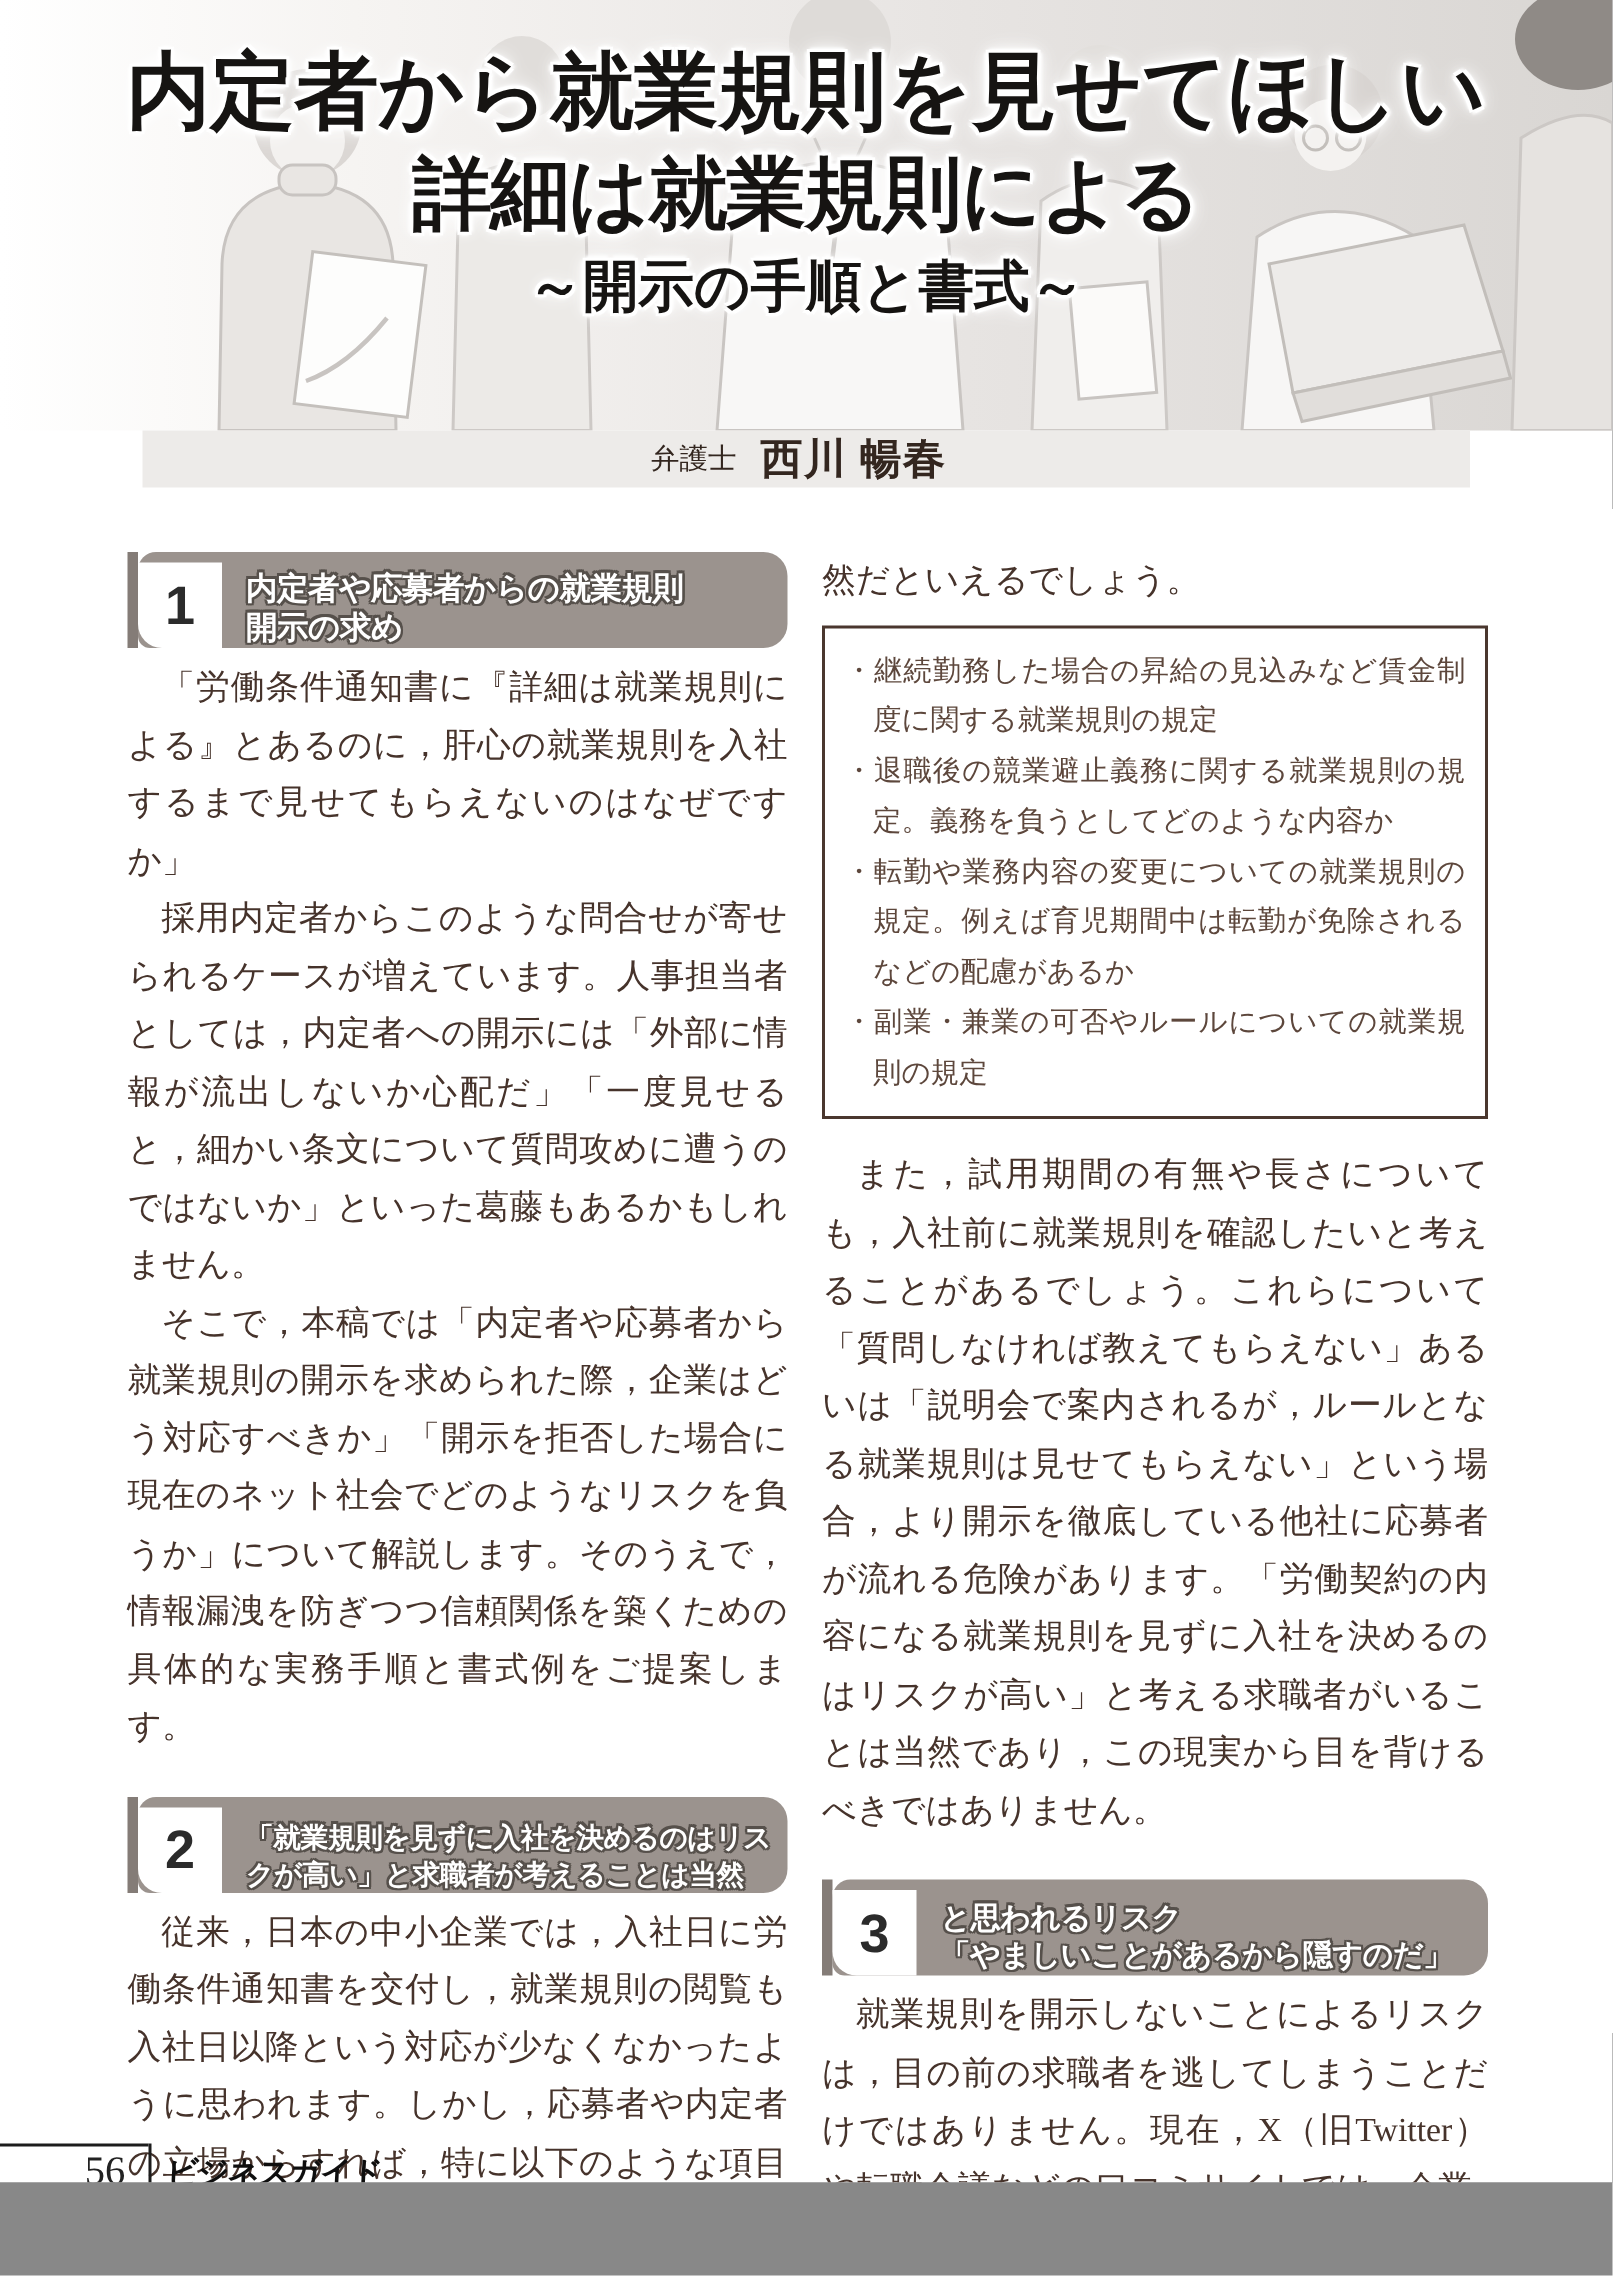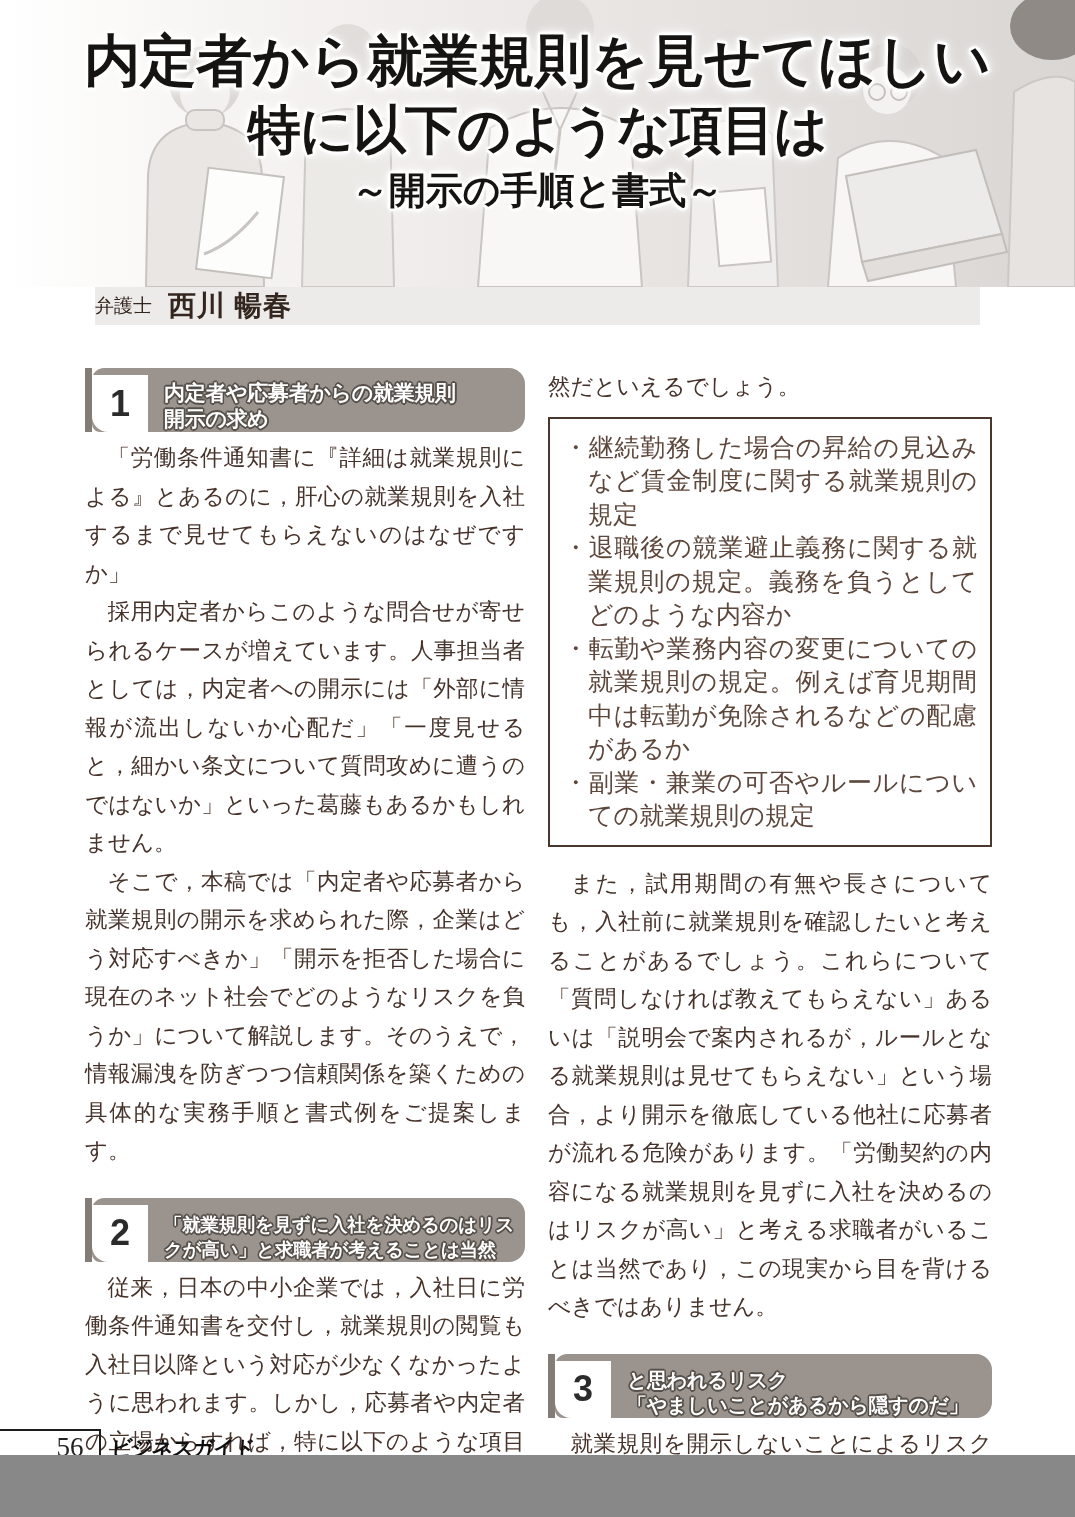--- a/index.html
+++ b/index.html
@@ -27,21 +27,21 @@
       0 0 4px #fff, 0 0 8px #fff, 0 0 12px #fff, 0 0 16px #fff,
       2px 2px 0 #fff, -2px -2px 0 #fff, 2px -2px 0 #fff, -2px 2px 0 #fff,
       3px 0 2px #fff, -3px 0 2px #fff, 0 3px 2px #fff, 0 -3px 2px #fff;
   }
   .t1 { font-size:56px; font-weight:900; line-height:66px; letter-spacing:0px; }
   .t2 { font-size:53px; font-weight:900; line-height:64px; margin-top:4px; letter-spacing:-1px; }
   .t3 { font-size:37px; font-weight:900; line-height:46px; margin-top:6px; }
 
   .author-band {
     position:absolute; left:95px; top:287px; width:885px; height:38px;
-    background:#edebe9; display:flex; align-items:center; justify-content:flex-start;
+    background:#edebe9; display:flex; align-items:center; justify-content:center;
     color:#33261f; white-space:nowrap;
   }
   .author-role { font-size:19px; margin-right:16px; }
   .author-name { font-size:28px; font-weight:700; margin-right:10px; letter-spacing:1px; }
   .author-affil { font-size:19px; }
 
   
   .columns {
     position:absolute; left:85px; top:368px; width:907px;
     display:flex; gap:23px; align-items:flex-start;
@@ -84,21 +84,21 @@
   .sec-label.size-b { font-size:18.5px; line-height:25px; }
   .sec-label.size-c { font-size:20px; line-height:25px; }
 
   
   ul.check-box {
     margin:10px 0 18px 0; padding:12px 13px; list-style:none;
     border:2.5px solid #4a372e;
   }
   ul.check-box li {
     font-family:"Liberation Sans","DejaVu Sans",sans-serif;
-    font-size:25px; line-height:33.5px; color:#5d473c;
+    font-size:19px; line-height:33.5px; color:#5d473c;
     text-align:justify; padding-left:1em; text-indent:-1em; margin:0;
   }
 
   
   .footer { position:absolute; left:0; top:1429px; width:1075px; height:75px; color:#222; }
   .f-topline { position:absolute; left:0; top:0; width:99px; border-top:2.5px solid #1c1c1c; }
   .f-vline { position:absolute; left:99px; top:0; height:33px; border-left:2.5px solid #1c1c1c; }
   .f-underline { position:absolute; left:99px; top:31px; width:126px; border-top:2.5px solid #1c1c1c; }
   .f-dot { position:absolute; left:221px; top:27px; width:10px; height:10px; border-radius:50%; background:#1c1c1c; }
   .f-num { position:absolute; left:46px; top:3px; width:48px; text-align:center; font-size:27px; color:#222; }
@@ -144,21 +144,21 @@
       <path d="M828 287 L838 158 Q889 124 944 158 L956 287 Z" fill="#f7f6f5" stroke="#c9c5c2" stroke-width="2"></path>
       <polygon points="846,176 976,150 1002,234 862,262" fill="#edebe9" stroke="#c2beba" stroke-width="2"></polygon>
       <polygon points="862,262 1002,234 1007,252 868,281" fill="#e1dedb" stroke="#c2beba" stroke-width="2"></polygon>
 
       <ellipse cx="1052" cy="26" rx="42" ry="34" fill="#8f8a86"></ellipse>
       <path d="M1008 287 L1014 92 Q1052 68 1075 82 L1075 287 Z" fill="#e6e3e0" stroke="#ccc8c5" stroke-width="2"></path>
     </svg>
 
     <div class="title-wrap">
       <div class="t1 glow">内定者から就業規則を見せてほしい</div>
-      <div class="t2 glow">特に以下のような項目は</div>
+      <div class="t2 glow">詳細は就業規則による</div>
       <div class="t3 glow">～開示の手順と書式～</div>
     </div>
   </div>
 
   <div class="author-band">
     <span class="author-role">弁護士</span>
     <span class="author-name">西川 暢春</span>
   </div>
 
   <div class="columns">

